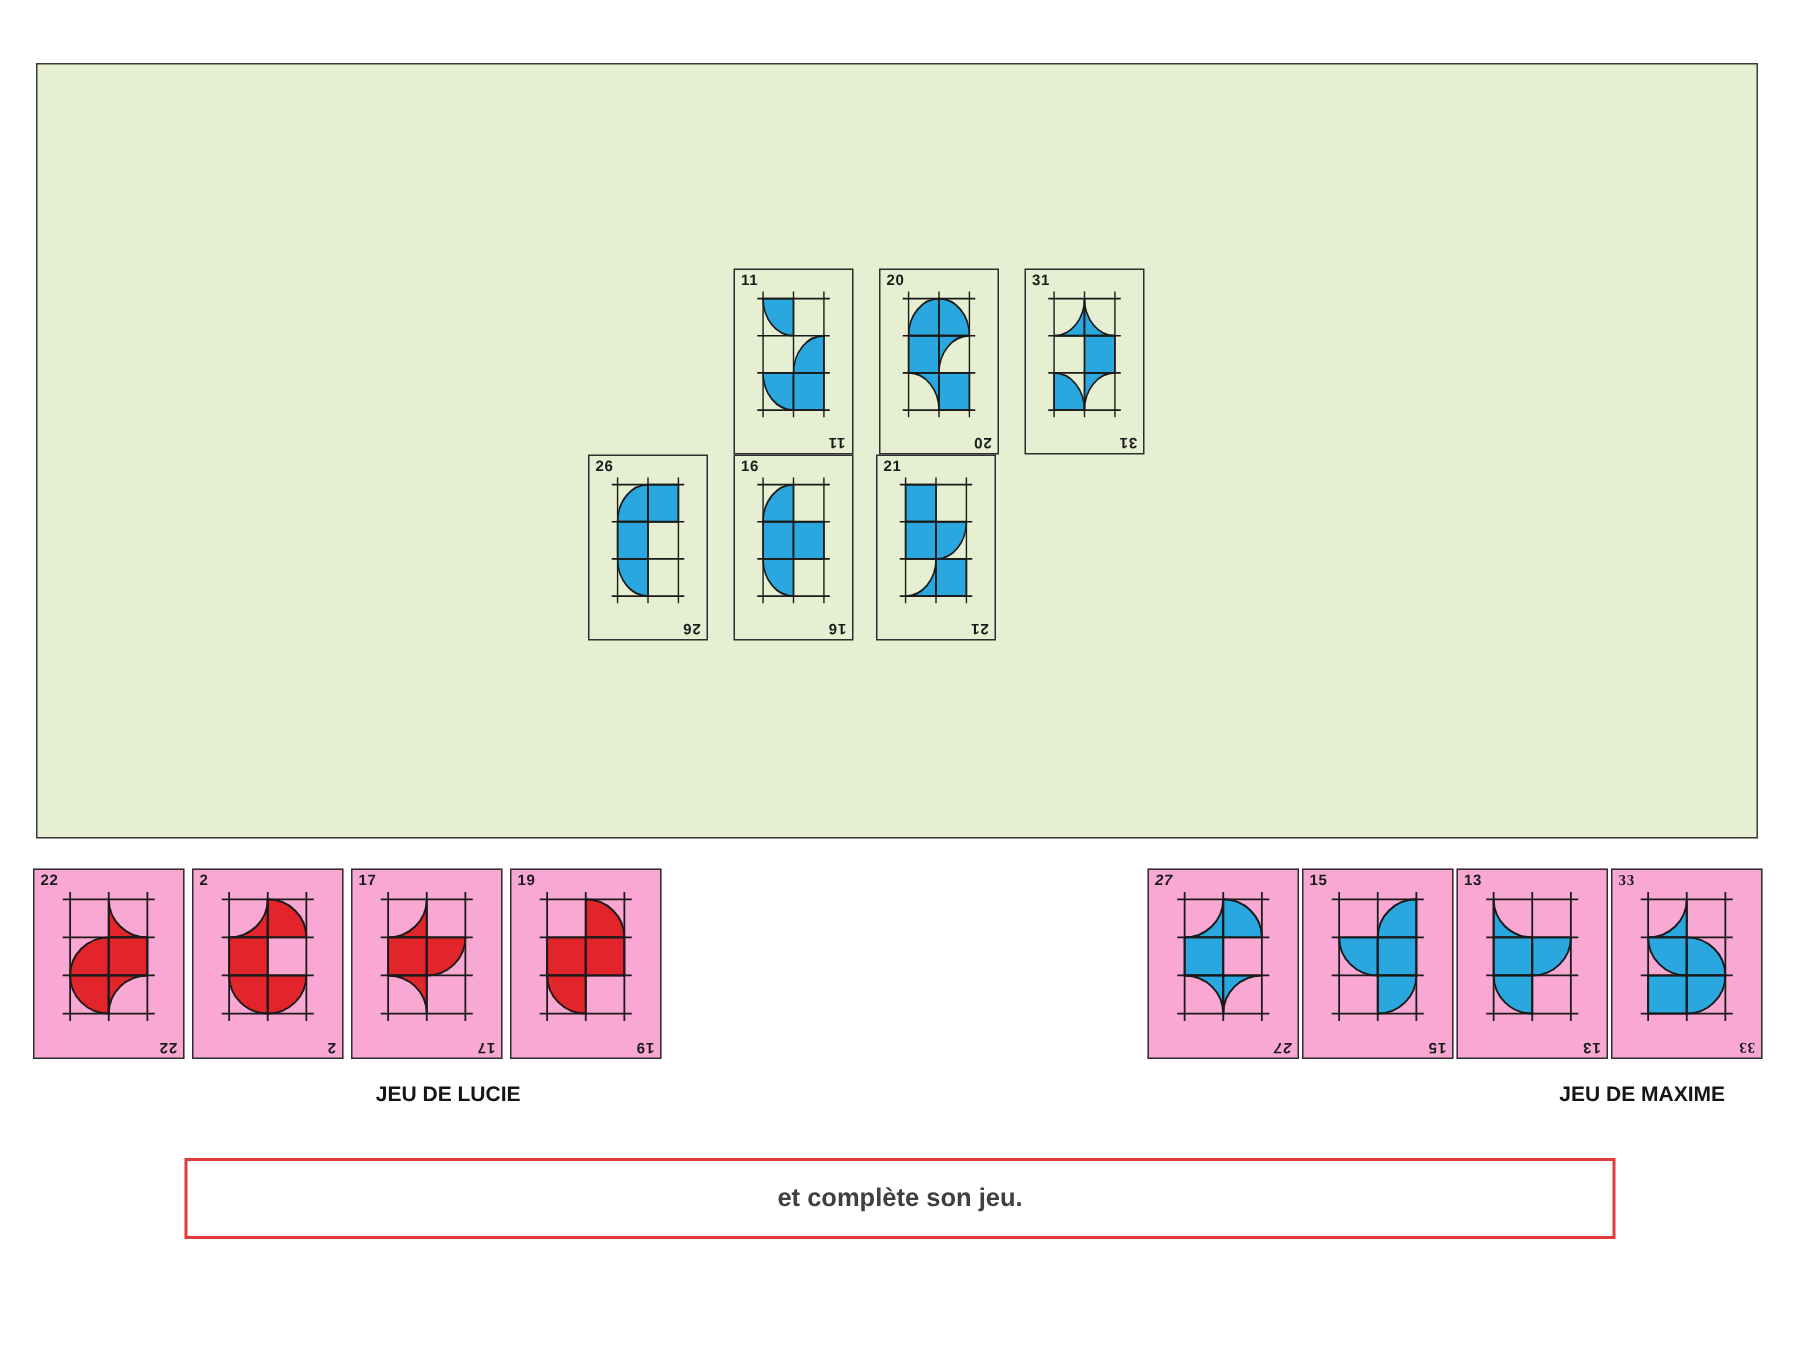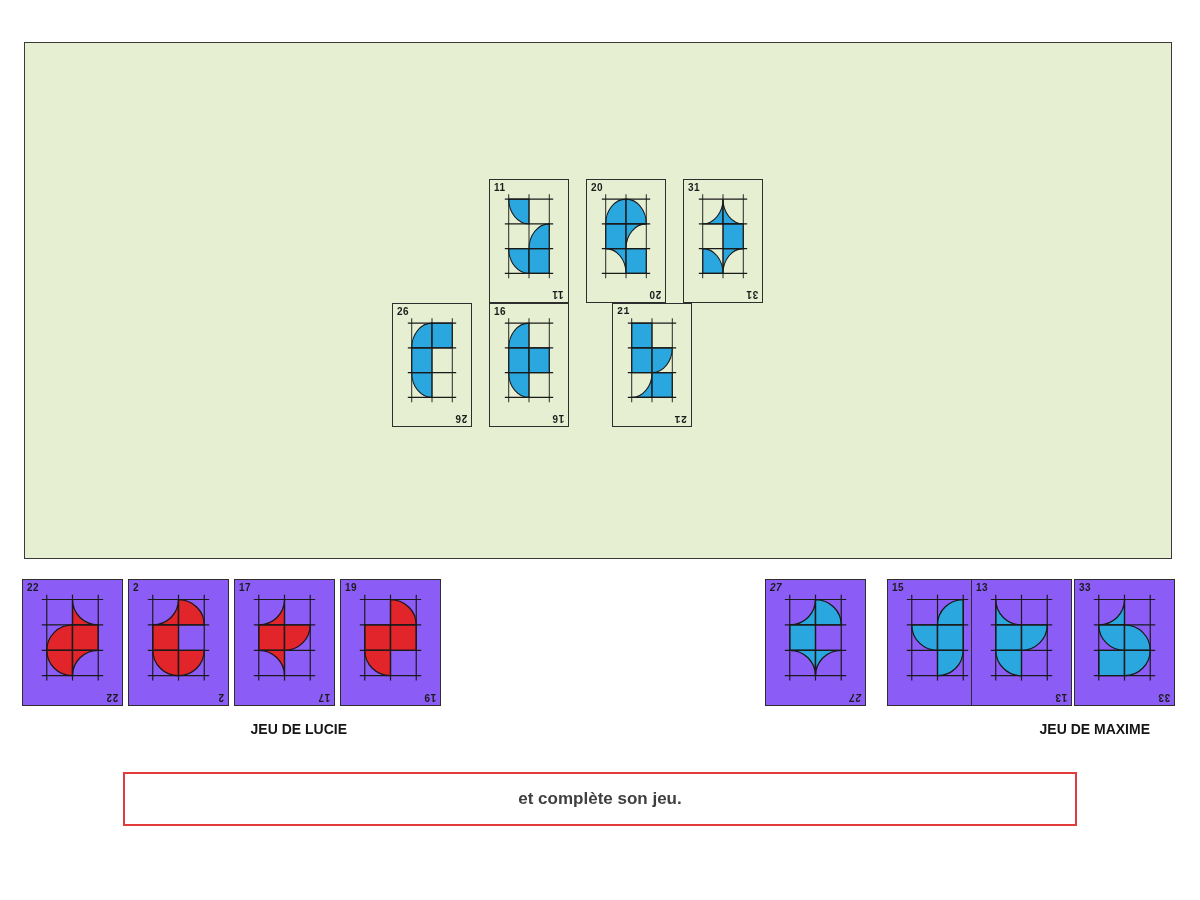--- a/index.html
+++ b/index.html
@@ -6,21 +6,21 @@
   body{
     width:1200px;height:900px;position:relative;background:#ffffff;
     font-family:"Liberation Sans",sans-serif;overflow:hidden;
   }
   .board{
     position:absolute;left:24px;top:42px;width:1146px;height:515px;
     background:#e6efd2;border:1px solid #3a3a3a;
   }
   .card{position:absolute;border:1px solid #2e2e2e;box-sizing:border-box}
   .board-card{width:80px;height:124px;background:transparent}
-  .hand-card{width:101px;height:127px;background:#8b5cf6;top:0}
+  .hand-card{width:101px;height:127px;background:#f9a8d4;top:0}
   .hand{position:absolute;top:579px;height:128px}
   .hand-lucie{left:22px;width:420px}
   .hand-maxime{left:765px;width:412px}
   .cardgrid{position:absolute;left:0;top:0;width:100%;height:100%}
   .num{
     position:absolute;font-size:10px;font-weight:700;color:#1b1b1b;line-height:1;
     letter-spacing:.5px;
   }
   .num.tl{top:3px;left:4px}
   .num.br{bottom:3px;right:4px;transform:rotate(180deg)}
@@ -122,21 +122,21 @@
         <line x1="50" y1="15" x2="50" y2="103" stroke="#1a1a1a" stroke-width="1.2"></line>
         <line x1="76" y1="15" x2="76" y2="103" stroke="#1a1a1a" stroke-width="1.2"></line>
         <line x1="19" y1="20" x2="81" y2="20" stroke="#1a1a1a" stroke-width="1.2"></line>
         <line x1="19" y1="46" x2="81" y2="46" stroke="#1a1a1a" stroke-width="1.2"></line>
         <line x1="19" y1="72" x2="81" y2="72" stroke="#1a1a1a" stroke-width="1.2"></line>
         <line x1="19" y1="98" x2="81" y2="98" stroke="#1a1a1a" stroke-width="1.2"></line>
       </svg>
       <span class="num tl">16</span>
       <span class="num br">16</span>
     </div>
-    <div class="card board-card" style="left: 587px; top: 260px; font-family: Liberation Mono, monospace;">
+    <div class="card board-card" style="left: 559px; top: 260px;">
       <svg viewBox="0 0 100 128" preserveAspectRatio="none" class="cardgrid">
         <path d="M24 20 h26 v26 h-26 Z" fill="#2aa7de" stroke="#1a1a1a" stroke-width="1.3"></path>
         <path d="M24 46 h26 v26 h-26 Z" fill="#2aa7de" stroke="#1a1a1a" stroke-width="1.3"></path>
         <path d="M50 46 L76 46 A26 26 0 0 1 50 72 Z" fill="#2aa7de" stroke="#1a1a1a" stroke-width="1.3"></path>
         <path d="M50 72 L50 98 L24 98 A26 26 0 0 0 50 72 Z" fill="#2aa7de" stroke="#1a1a1a" stroke-width="1.3"></path>
         <path d="M50 72 h26 v26 h-26 Z" fill="#2aa7de" stroke="#1a1a1a" stroke-width="1.3"></path>
         <line x1="24" y1="15" x2="24" y2="103" stroke="#1a1a1a" stroke-width="1.2"></line>
         <line x1="50" y1="15" x2="50" y2="103" stroke="#1a1a1a" stroke-width="1.2"></line>
         <line x1="76" y1="15" x2="76" y2="103" stroke="#1a1a1a" stroke-width="1.2"></line>
         <line x1="19" y1="20" x2="81" y2="20" stroke="#1a1a1a" stroke-width="1.2"></line>
@@ -233,21 +233,21 @@
         <line x1="50" y1="15" x2="50" y2="103" stroke="#1a1a1a" stroke-width="1.2"></line>
         <line x1="76" y1="15" x2="76" y2="103" stroke="#1a1a1a" stroke-width="1.2"></line>
         <line x1="19" y1="20" x2="81" y2="20" stroke="#1a1a1a" stroke-width="1.2"></line>
         <line x1="19" y1="46" x2="81" y2="46" stroke="#1a1a1a" stroke-width="1.2"></line>
         <line x1="19" y1="72" x2="81" y2="72" stroke="#1a1a1a" stroke-width="1.2"></line>
         <line x1="19" y1="98" x2="81" y2="98" stroke="#1a1a1a" stroke-width="1.2"></line>
       </svg>
       <span class="num tl">27</span>
       <span class="num br">27</span>
     </div>
-    <div class="card hand-card" style="left: 103px; margin-left: 19px;">
+    <div class="card hand-card" style="left: 103px;">
       <svg viewBox="0 0 100 128" preserveAspectRatio="none" class="cardgrid">
         <path d="M76 46 L50 46 A26 26 0 0 1 76 20 Z" fill="#2aa7de" stroke="#1a1a1a" stroke-width="1.3"></path>
         <path d="M50 46 L50 72 A26 26 0 0 1 24 46 Z" fill="#2aa7de" stroke="#1a1a1a" stroke-width="1.3"></path>
         <path d="M50 46 h26 v26 h-26 Z" fill="#2aa7de" stroke="#1a1a1a" stroke-width="1.3"></path>
         <path d="M50 72 L76 72 A26 26 0 0 1 50 98 Z" fill="#2aa7de" stroke="#1a1a1a" stroke-width="1.3"></path>
         <line x1="24" y1="15" x2="24" y2="103" stroke="#1a1a1a" stroke-width="1.2"></line>
         <line x1="50" y1="15" x2="50" y2="103" stroke="#1a1a1a" stroke-width="1.2"></line>
         <line x1="76" y1="15" x2="76" y2="103" stroke="#1a1a1a" stroke-width="1.2"></line>
         <line x1="19" y1="20" x2="81" y2="20" stroke="#1a1a1a" stroke-width="1.2"></line>
         <line x1="19" y1="46" x2="81" y2="46" stroke="#1a1a1a" stroke-width="1.2"></line>
@@ -267,21 +267,21 @@
         <line x1="50" y1="15" x2="50" y2="103" stroke="#1a1a1a" stroke-width="1.2"></line>
         <line x1="76" y1="15" x2="76" y2="103" stroke="#1a1a1a" stroke-width="1.2"></line>
         <line x1="19" y1="20" x2="81" y2="20" stroke="#1a1a1a" stroke-width="1.2"></line>
         <line x1="19" y1="46" x2="81" y2="46" stroke="#1a1a1a" stroke-width="1.2"></line>
         <line x1="19" y1="72" x2="81" y2="72" stroke="#1a1a1a" stroke-width="1.2"></line>
         <line x1="19" y1="98" x2="81" y2="98" stroke="#1a1a1a" stroke-width="1.2"></line>
       </svg>
       <span class="num tl">13</span>
       <span class="num br">13</span>
     </div>
-    <div class="card hand-card" style="left: 309px;">
+    <div class="card hand-card" style="left: 309px; font-family: Liberation Serif, serif;">
       <svg viewBox="0 0 100 128" preserveAspectRatio="none" class="cardgrid">
         <path d="M50 20 L50 46 L24 46 A26 26 0 0 0 50 20 Z" fill="#2aa7de" stroke="#1a1a1a" stroke-width="1.3"></path>
         <path d="M50 46 L50 72 A26 26 0 0 1 24 46 Z" fill="#2aa7de" stroke="#1a1a1a" stroke-width="1.3"></path>
         <path d="M50 72 L50 46 A26 26 0 0 1 76 72 Z" fill="#2aa7de" stroke="#1a1a1a" stroke-width="1.3"></path>
         <path d="M24 72 h26 v26 h-26 Z" fill="#2aa7de" stroke="#1a1a1a" stroke-width="1.3"></path>
         <path d="M50 72 L76 72 A26 26 0 0 1 50 98 Z" fill="#2aa7de" stroke="#1a1a1a" stroke-width="1.3"></path>
         <line x1="24" y1="15" x2="24" y2="103" stroke="#1a1a1a" stroke-width="1.2"></line>
         <line x1="50" y1="15" x2="50" y2="103" stroke="#1a1a1a" stroke-width="1.2"></line>
         <line x1="76" y1="15" x2="76" y2="103" stroke="#1a1a1a" stroke-width="1.2"></line>
         <line x1="19" y1="20" x2="81" y2="20" stroke="#1a1a1a" stroke-width="1.2"></line>

